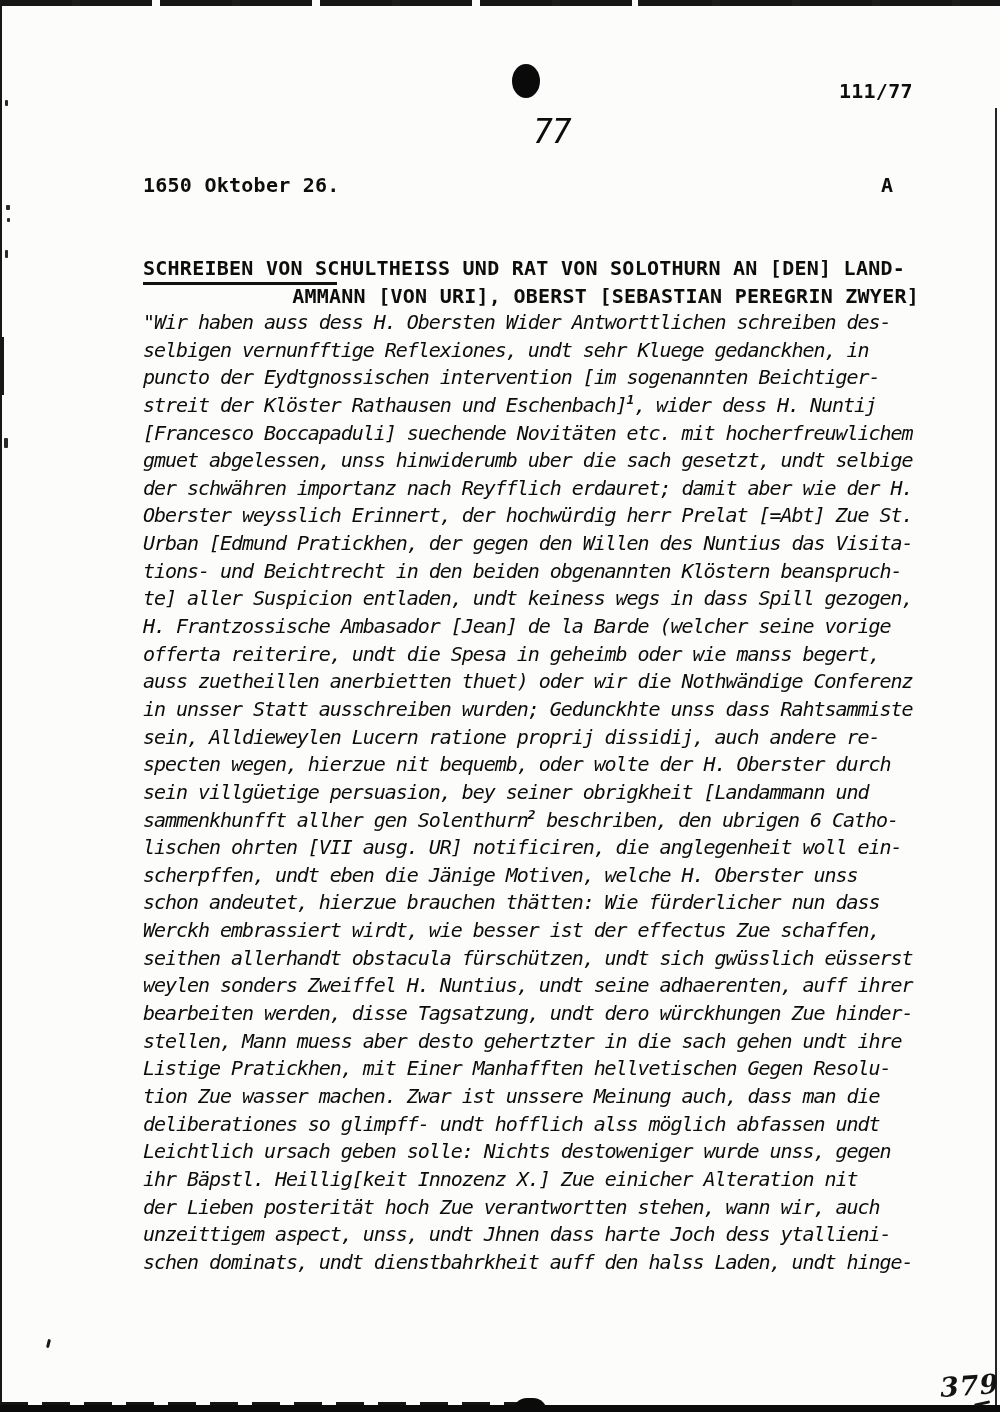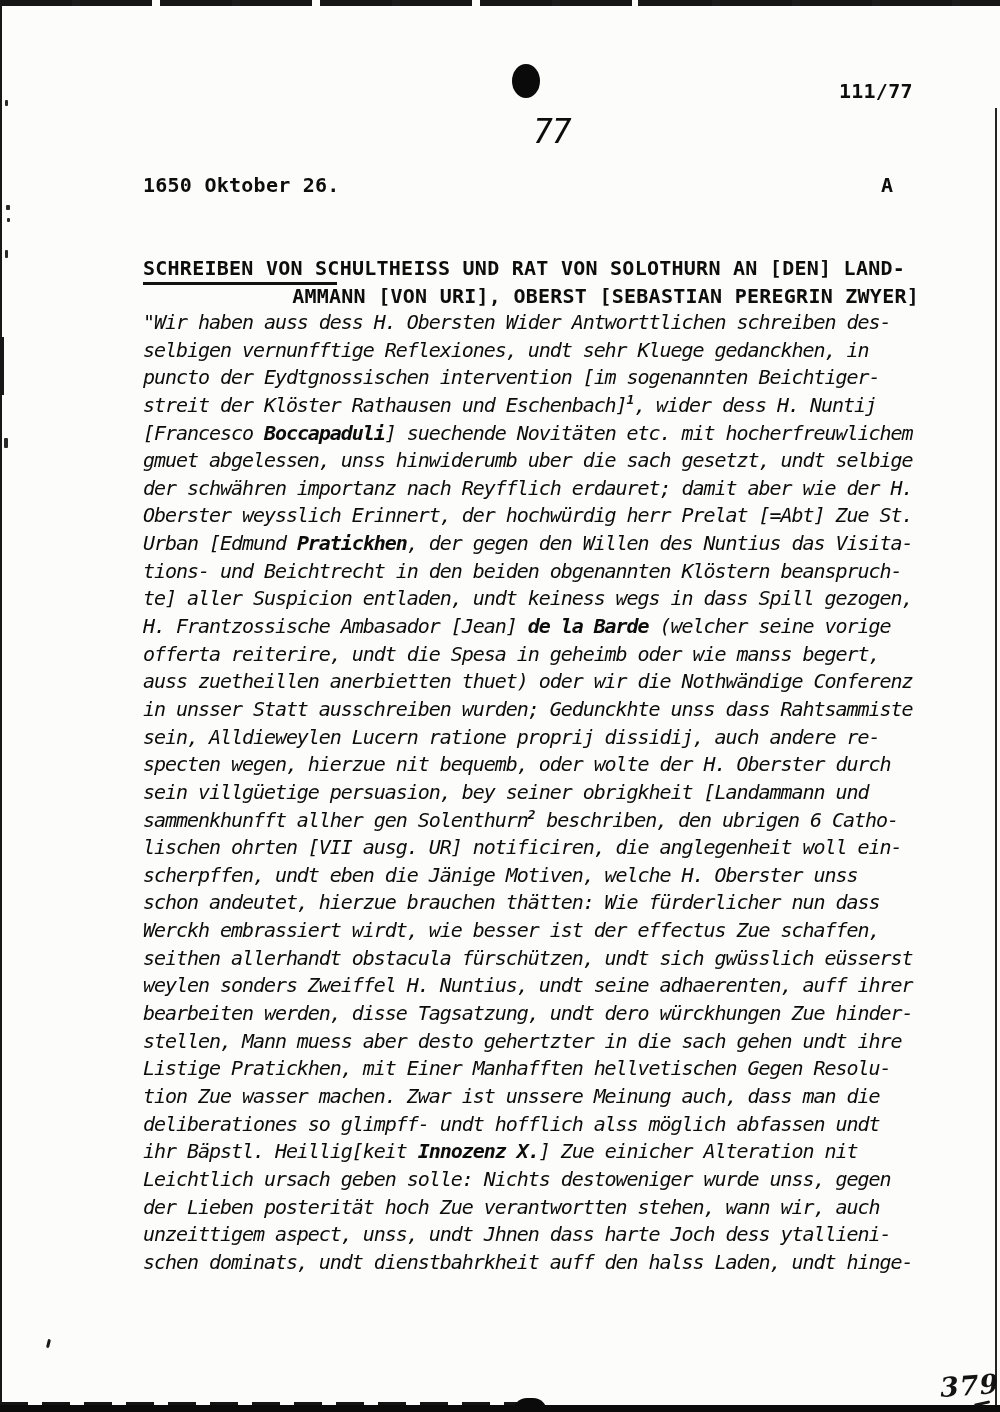--- a/index.html
+++ b/index.html
@@ -68,21 +68,21 @@
   .rule{
     position:absolute;left:143px;top:282px;width:194px;height:3px;background:#111;
   }
   
   .body-text{
     position:absolute;left:143px;top:309px;width:800px;
     font-size:20px;font-style:italic;letter-spacing:-1.05px;
     line-height:27.65px;color:#0c0c0c;
   }
   .body-text .ln{white-space:pre;height:27.65px;}
-  .body-text b{font-weight:bold;}
+  .body-text b{font-weight:normal;}
   .body-text .sup{
     font-size:13px;position:relative;top:-8px;letter-spacing:-.3px;font-weight:bold;
   }
   
   .folio{
     position:absolute;left:940px;top:1370px;
     font-family:"DejaVu Serif",serif;font-style:italic;font-weight:bold;
     font-size:27px;letter-spacing:1px;color:#131313;
     transform:rotate(-4deg);white-space:pre;
   }
@@ -147,22 +147,22 @@
       <div class="ln"><span>scherpffen, undt eben die Jänige Motiven, welche H. Oberster unss</span></div>
       <div class="ln"><span>schon andeutet, hierzue brauchen thätten: Wie fürderlicher nun dass</span></div>
       <div class="ln"><span>Werckh embrassiert wirdt, wie besser ist der effectus Zue schaffen,</span></div>
       <div class="ln"><span>seithen allerhandt obstacula fürschützen, undt sich gwüsslich eüsserst</span></div>
       <div class="ln"><span>weylen sonders Zweiffel H. Nuntius, undt seine adhaerenten, auff ihrer</span></div>
       <div class="ln"><span>bearbeiten werden, disse Tagsatzung, undt dero würckhungen Zue hinder-</span></div>
       <div class="ln"><span>stellen, Mann muess aber desto gehertzter in die sach gehen undt ihre</span></div>
       <div class="ln"><span>Listige Pratickhen, mit Einer Manhafften hellvetischen Gegen Resolu-</span></div>
       <div class="ln"><span>tion Zue wasser machen. Zwar ist unssere Meinung auch, dass man die</span></div>
       <div class="ln"><span>deliberationes so glimpff- undt hofflich alss möglich abfassen undt</span></div>
+      <div class="ln"><span>Leichtlich ursach geben solle: Nichts destoweniger wurde unss, gegen</span></div>
       <div class="ln"><span>ihr Bäpstl. Heillig[keit </span><b>Innozenz X.</b><span>] Zue einicher Alteration nit</span></div>
-      <div class="ln"><span>Leichtlich ursach geben solle: Nichts destoweniger wurde unss, gegen</span></div>
       <div class="ln"><span>der Lieben posterität hoch Zue verantwortten stehen, wann wir, auch</span></div>
       <div class="ln"><span>unzeittigem aspect, unss, undt Jhnen dass harte Joch dess ytallieni-</span></div>
       <div class="ln"><span>schen dominats, undt dienstbahrkheit auff den halss Laden, undt hinge-</span></div>
     </div>
 
   <div class="folio">379</div>
   <div class="folio-stroke"></div>
 
   <div class="tick-mark"></div>
 

